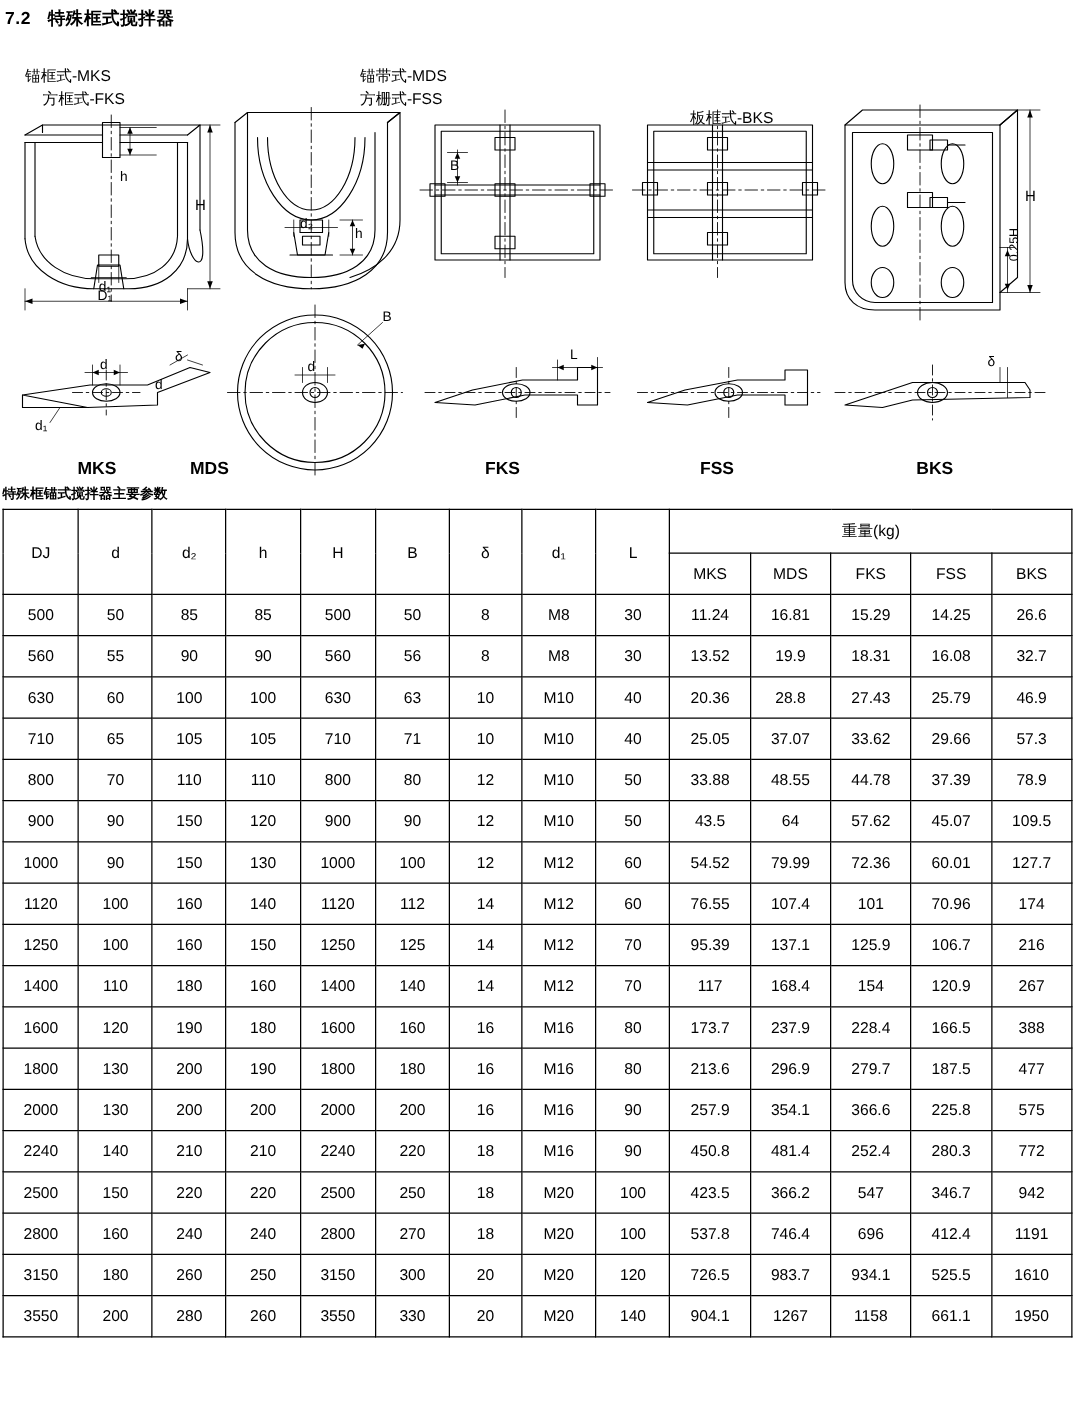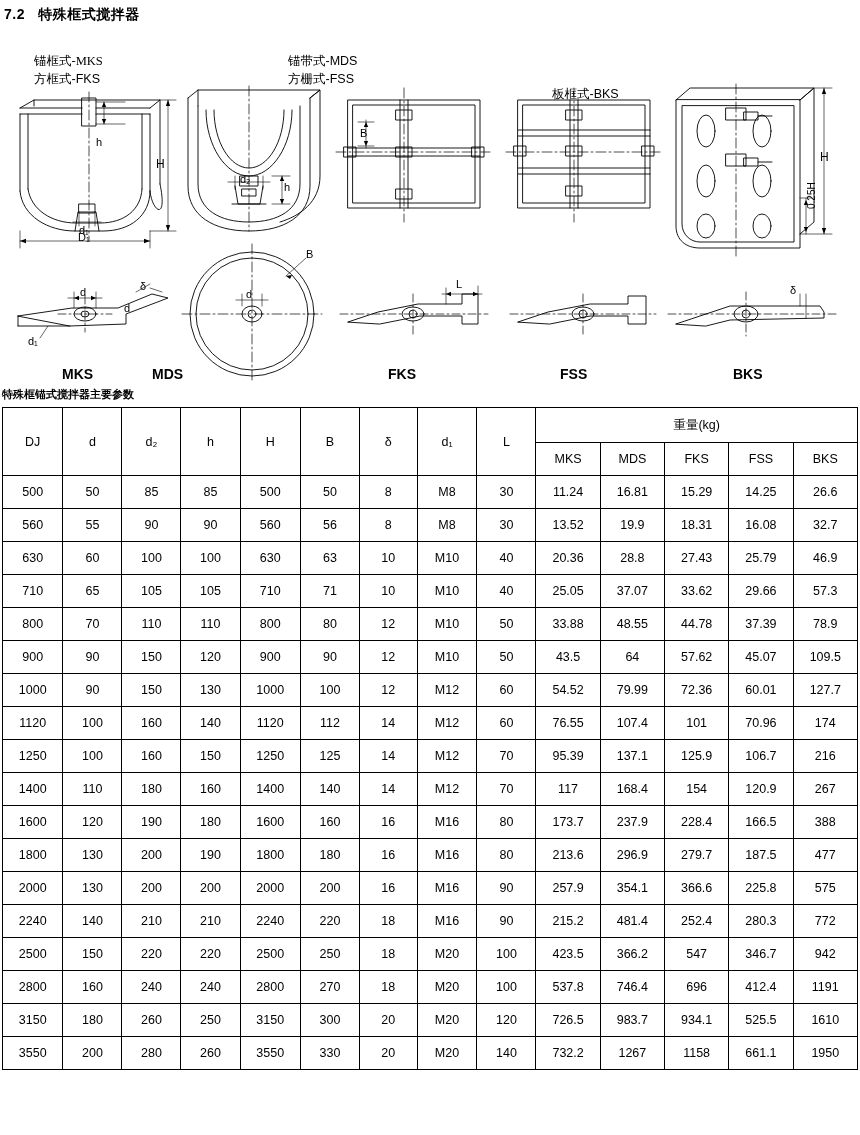--- a/index.html
+++ b/index.html
@@ -87,21 +87,21 @@
 <div class="page">
 
   <div class="section-title">
     <span>7.2</span>
     &nbsp;
     <span>特殊框式搅拌器</span>
   </div>
 
   <div class="fig-area">
 
-    <div class="fig-label" style="left:34px; top:27px;font-family:Liberation Serif, serif;">锚框式-MKS</div>
+    <div class="fig-label" style="left:20px; top:27px;">锚框式-MKS</div>
     <div class="fig-label" style="left:34px; top:45px;">方框式-FKS</div>
     <div class="fig-label" style="left:288px; top:27px;">锚带式-MDS</div>
     <div class="fig-label" style="left:288px; top:45px;text-align:center;">方栅式-FSS</div>
     <div class="fig-label" style="left:552px; top:60px;">板框式-BKS</div>
 
     <svg class="linework" width="860" height="355" viewBox="0 0 860 355">
       <g stroke="#000" fill="none" stroke-width="0.9" stroke-linecap="round" stroke-linejoin="round">
 
         <g>
 
@@ -597,21 +597,21 @@
       <tr>
         <td>2240</td>
         <td>140</td>
         <td>210</td>
         <td>210</td>
         <td>2240</td>
         <td>220</td>
         <td>18</td>
         <td>M16</td>
         <td>90</td>
-        <td>215.2</td>
+        <td>450.8</td>
         <td>481.4</td>
         <td>252.4</td>
         <td>280.3</td>
         <td>772</td>
       </tr>
       <tr>
         <td>2500</td>
         <td>150</td>
         <td>220</td>
         <td>220</td>
@@ -661,21 +661,21 @@
       <tr>
         <td>3550</td>
         <td>200</td>
         <td>280</td>
         <td>260</td>
         <td>3550</td>
         <td>330</td>
         <td>20</td>
         <td>M20</td>
         <td>140</td>
-        <td>732.2</td>
+        <td>904.1</td>
         <td>1267</td>
         <td>1158</td>
         <td>661.1</td>
         <td>1950</td>
       </tr>
     </tbody>
   </table>
 
 
 </div>

